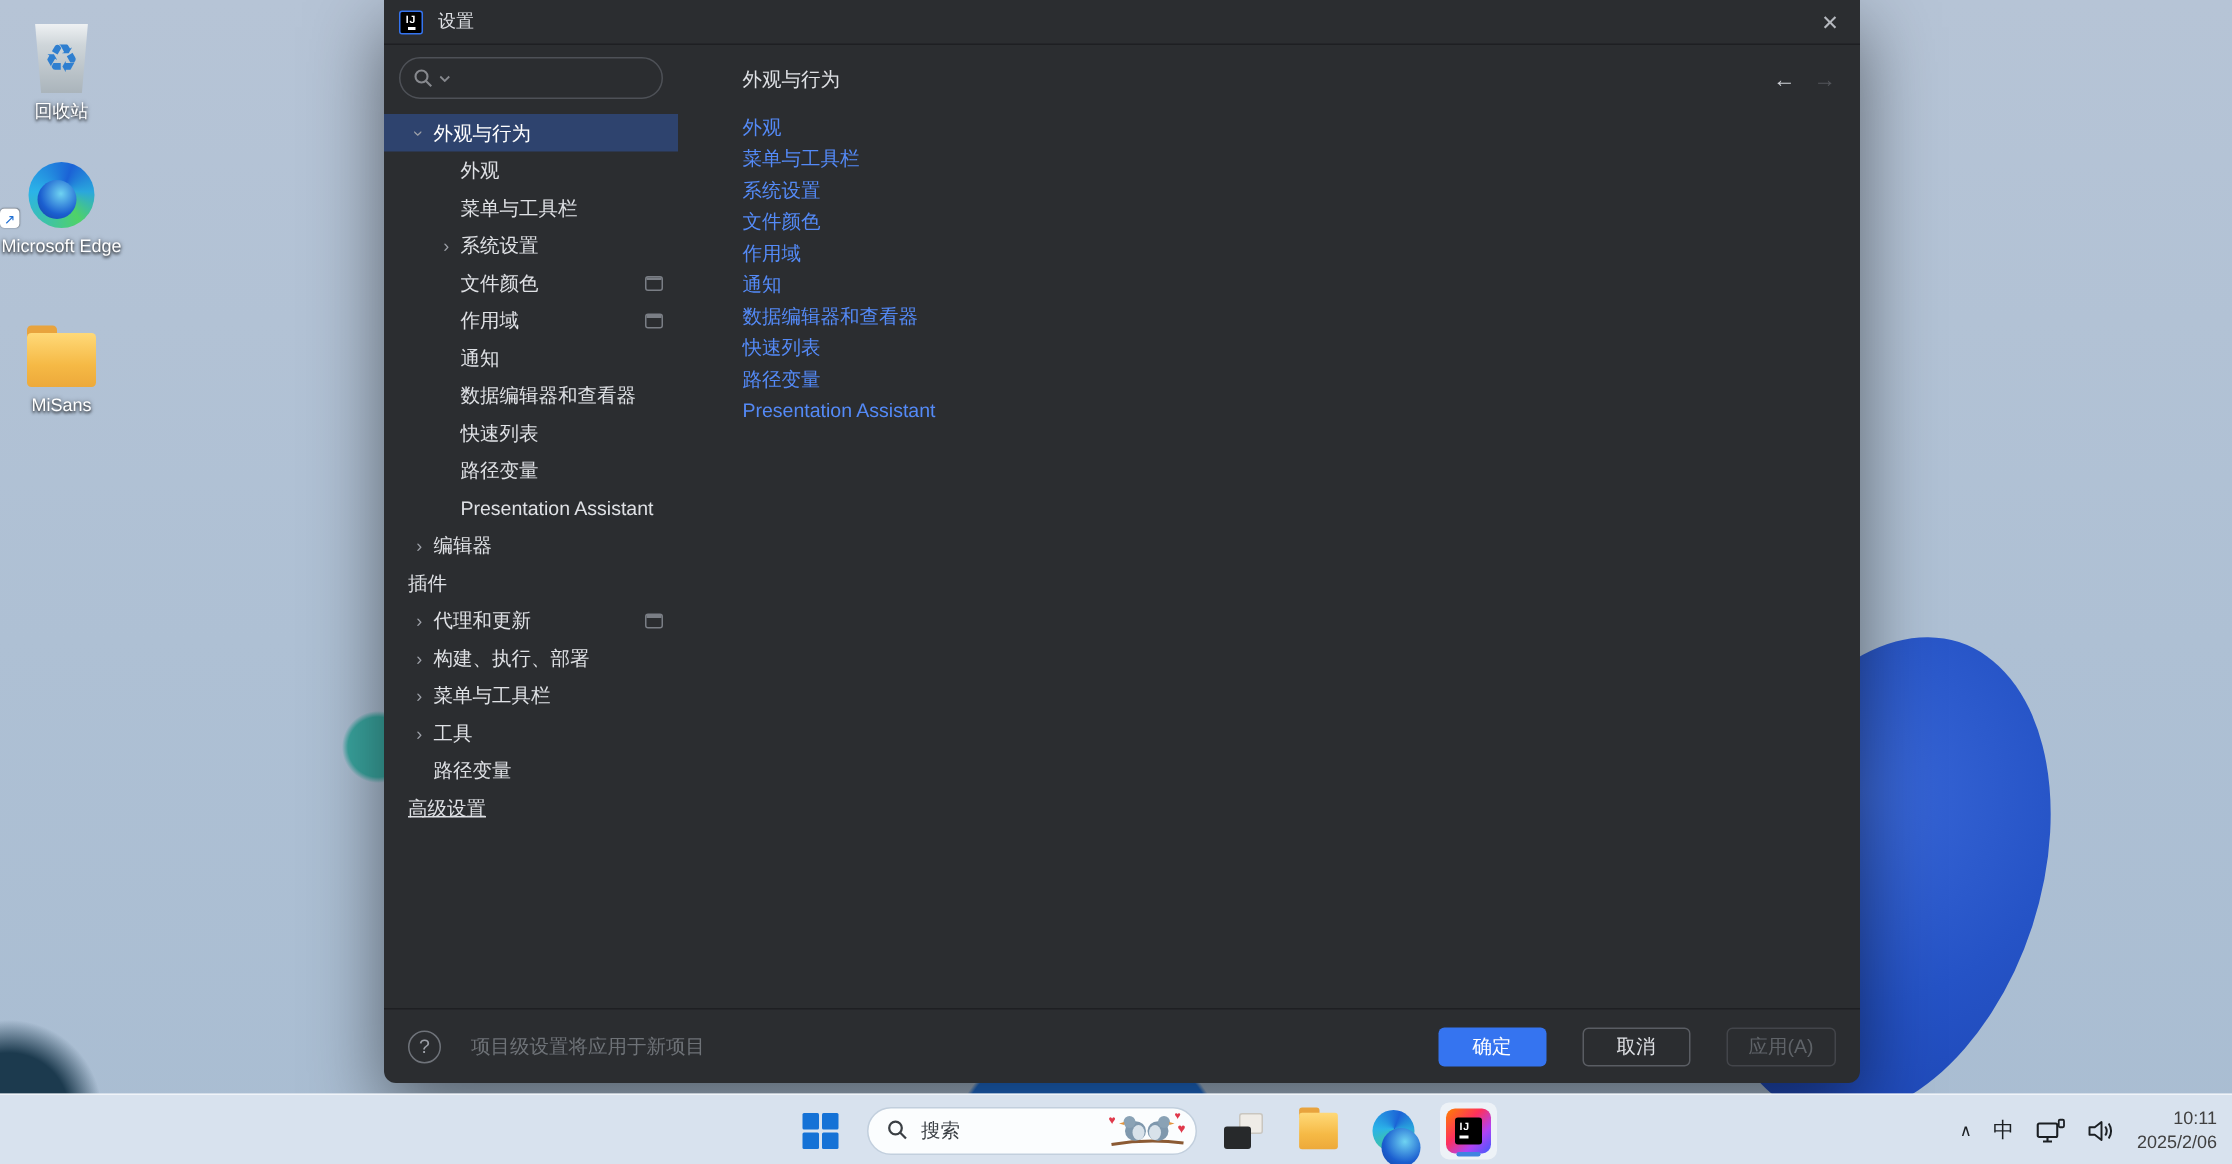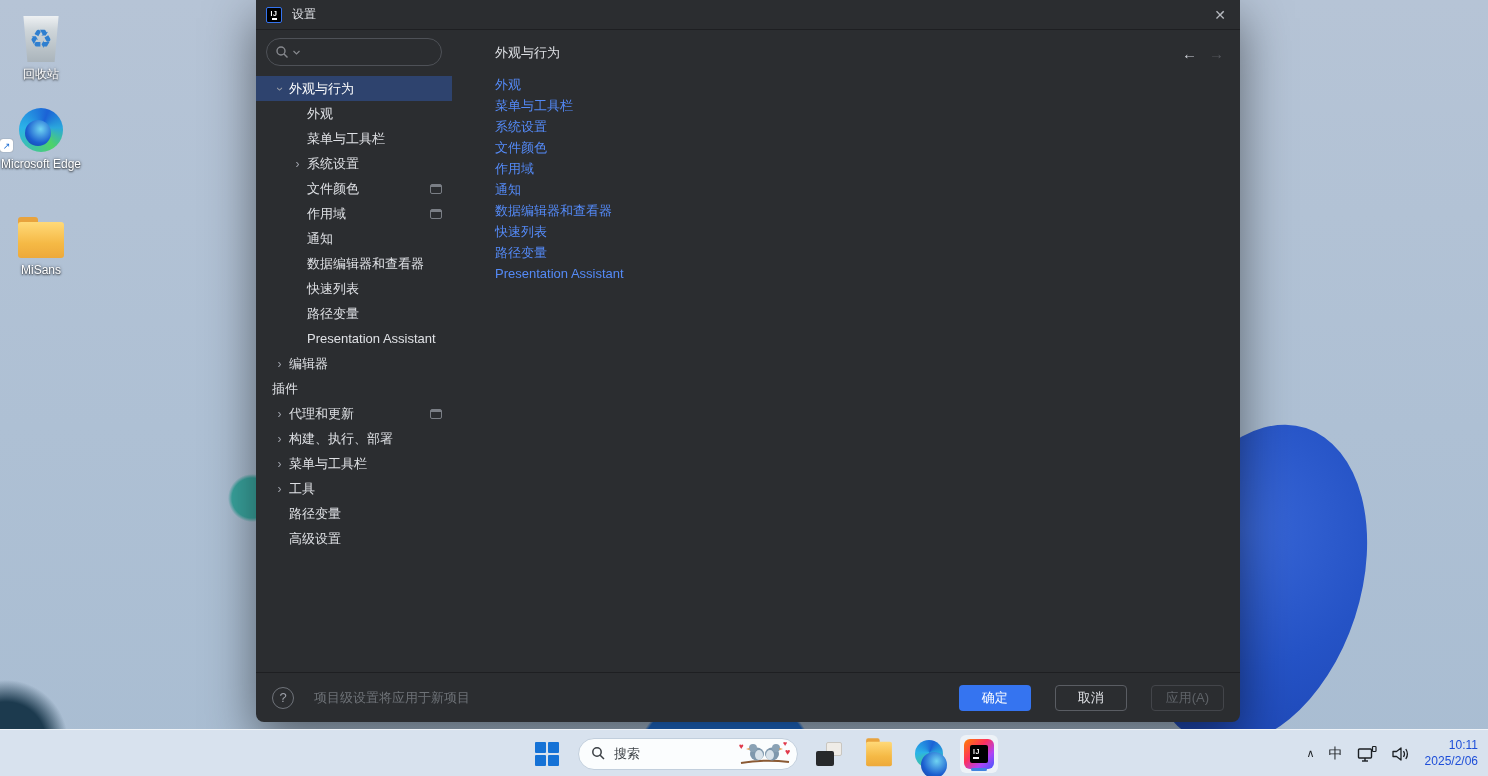--- a/index.html
+++ b/index.html
@@ -109,21 +109,21 @@
       background:linear-gradient(135deg,#ff8100 0%,#fe315d 40%,#b043f5 70%,#3d5afe 100%);
       display:flex; align-items:center; justify-content:center; }
   .idea-ico .core { width:18px; height:18px; background:#000; border-radius:2px; display:flex; flex-direction:column;
       align-items:flex-start; justify-content:center; padding-left:3px; }
   .idea-ico .core b { color:#fff; font-size:7px; line-height:7px; letter-spacing:.5px; }
   .idea-ico .core i { display:block; width:6px; height:1.5px; background:#fff; margin-top:2px; }
 
   .tb-tray { position:absolute; right:10px; top:0; height:47px; display:flex; align-items:center; gap:14px; color:#1b1f23; }
   .tray-chev { font-size:11px; }
   .tray-ime { font-size:14px; }
-  .clock { text-align:right; font-size:12px; line-height:1.3; color:#1d4ed8; }
+  .clock { text-align:right; font-size:12px; line-height:1.3; color:#404040; }
 </style>
 </head>
 <body>
 
 <div class="desktop">
   <div class="petal-right"></div>
 </div>
 
 <div class="dicon" style="left:-2px; top:10px;">
   <div class="glyph">
@@ -237,21 +237,21 @@
             <span class="lbl" style="margin-left: 3px;">菜单与工具栏</span>
           </div>
           <div class="trow" style="padding-left: 17px;">
             <span class="chev">›</span>
             <span class="lbl" style="margin-left: 3px;">工具</span>
           </div>
           <div class="trow" style="padding-left: 17px;">
             <span class="chev"></span>
             <span class="lbl" style="margin-left: 3px;">路径变量</span>
           </div>
-          <div class="trow" style="padding-left: 17px;">
+          <div class="trow" style=" text-decoration: underline;">
             <span class="chev"></span>
             <span class="lbl" style="margin-left: 3px;">高级设置</span>
           </div>
         </div>
     </div>
 
     <div class="main">
       <div class="crumb-row">
         <span class="crumb">外观与行为</span>
         <span class="navarrows">

